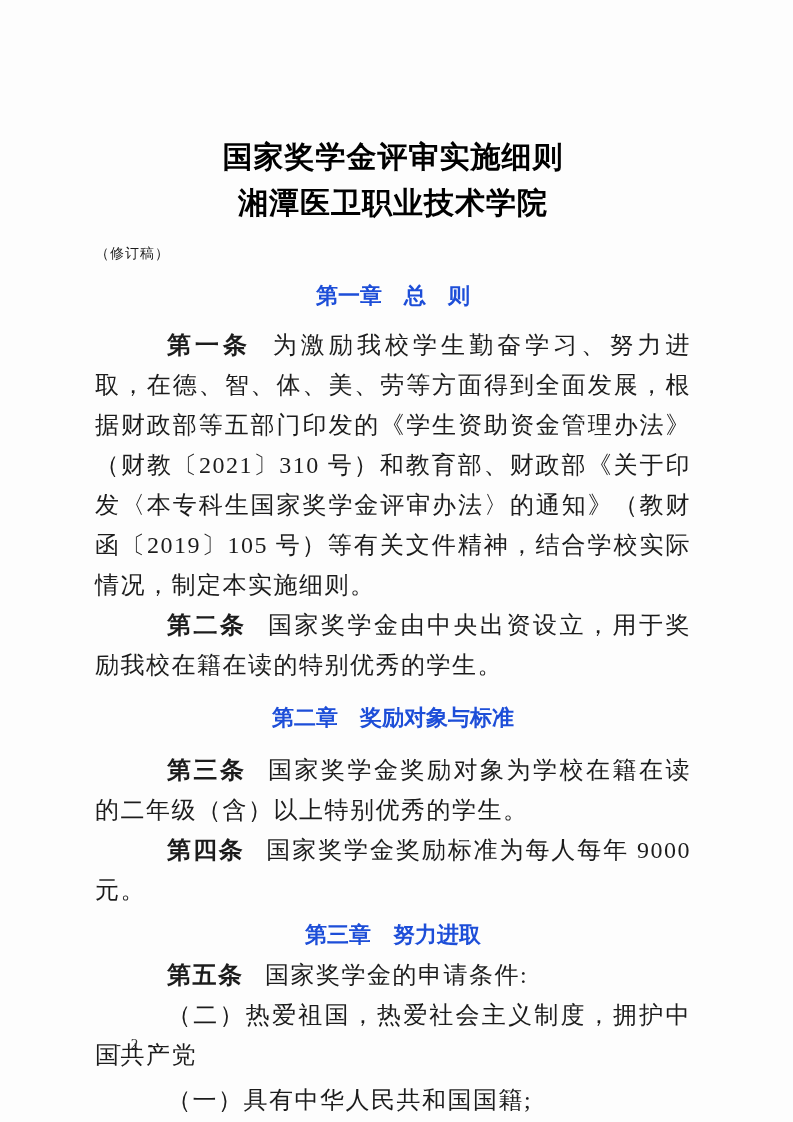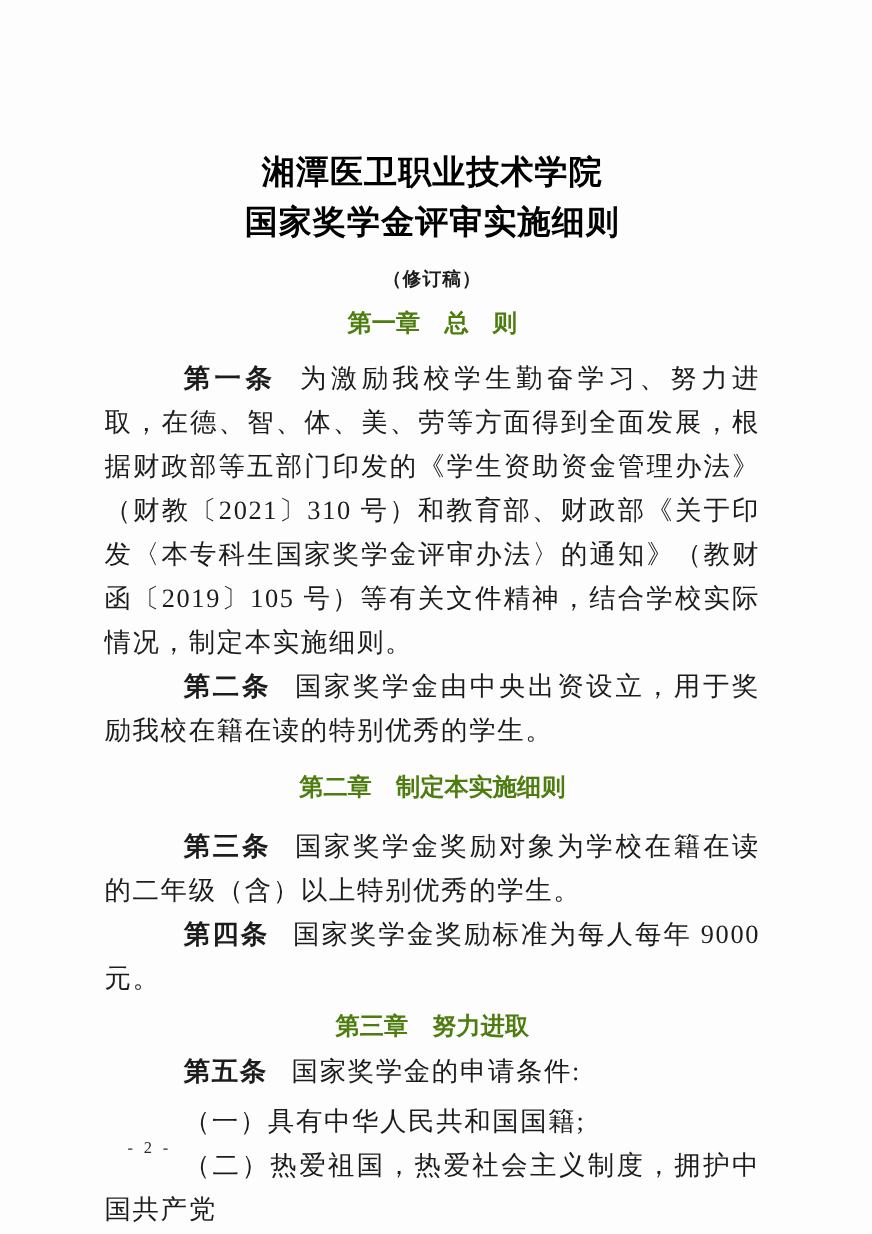--- a/index.html
+++ b/index.html
@@ -29,33 +29,33 @@
     text-align: center;
     font-family: "Liberation Sans", "DejaVu Sans", sans-serif;
     font-weight: 700;
     font-size: 30px;
     line-height: 46px;
     color: #000;
     letter-spacing: 1px;
   }
   .revision-note {
     margin-top: 8px;
-    text-align: center;
-    font-weight: 700;
-    font-size: 17px;
+    text-align: left;
+    font-weight: 400;
+    font-size: 14px;
     line-height: 40px;
     letter-spacing: 1px;
   }
   .chapter-heading {
     text-align: center;
-    font-family: Liberation Mono, monospace;
+    font-family: Liberation Sans, sans-serif;
     font-weight: 700;
     font-size: 22px;
     line-height: 40px;
-    color: #4d7c0f;
+    color: #1d4ed8;
   }
   .ch1 { margin-top: 2px; }
   .ch2 { margin-top: 13px; }
   .ch3 { margin-top: 5px; }
   .para {
     margin: 0;
     font-size: 24px;
     line-height: 40px;
     text-align: justify;
     text-justify: inter-character;
@@ -79,42 +79,42 @@
     color: #2a2a2a;
   }
 </style>
 </head>
 <body>
 
 <div class="page">
   <div class="content">
 
     <div class="doc-title">
+      <div>国家奖学金评审实施细则</div>
       <div>湘潭医卫职业技术学院</div>
-      <div>国家奖学金评审实施细则</div>
     </div>
 
     <div class="revision-note">（修订稿）</div>
 
     <div class="chapter-heading ch1">第一章　总　则</div>
 
     <p class="para first"><span class="article-label">第一条</span><span>为激励我校学生勤奋学习、努力进取，在德、智、体、美、劳等方面得到全面发展，根据财政部等五部门印发的《学生资助资金管理办法》（财教〔2021〕310 号）和教育部、财政部《关于印发〈本专科生国家奖学金评审办法〉的通知》（教财函〔2019〕105 号）等有关文件精神，结合学校实际情况，制定本实施细则。</span></p>
 
     <p class="para"><span class="article-label">第二条</span><span>国家奖学金由中央出资设立，用于奖励我校在籍在读的特别优秀的学生。</span></p>
 
-    <div class="chapter-heading ch2">第二章　制定本实施细则</div>
+    <div class="chapter-heading ch2">第二章　奖励对象与标准</div>
 
     <p class="para p3"><span class="article-label">第三条</span><span>国家奖学金奖励对象为学校在籍在读的二年级（含）以上特别优秀的学生。</span></p>
 
     <p class="para"><span class="article-label">第四条</span><span>国家奖学金奖励标准为每人每年 9000 元。</span></p>
 
     <div class="chapter-heading ch3">第三章　努力进取</div>
 
     <p class="para p5"><span class="article-label">第五条</span><span>国家奖学金的申请条件:</span></p>
 
+    <p class="para">（二）热爱祖国，热爱社会主义制度，拥护中国共产党</p>
+
     <p class="para item1">（一）具有中华人民共和国国籍;</p>
-
-    <p class="para">（二）热爱祖国，热爱社会主义制度，拥护中国共产党</p>
 
   </div>
 
   <div class="footer-page-number">- 2 -</div>
 </div>
 
 </body></html>

